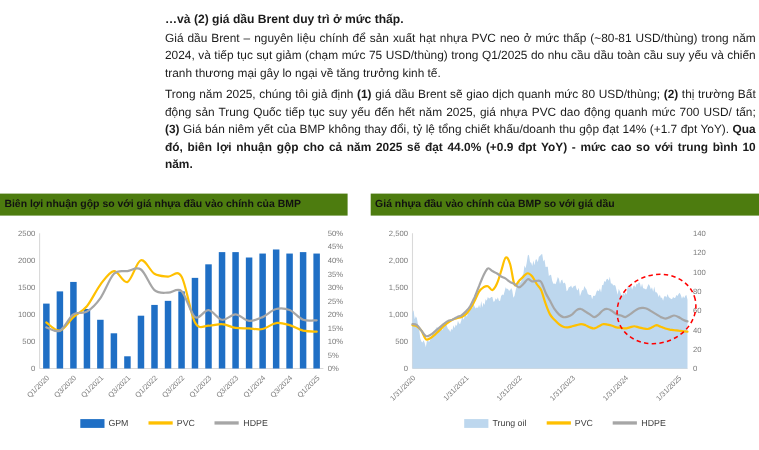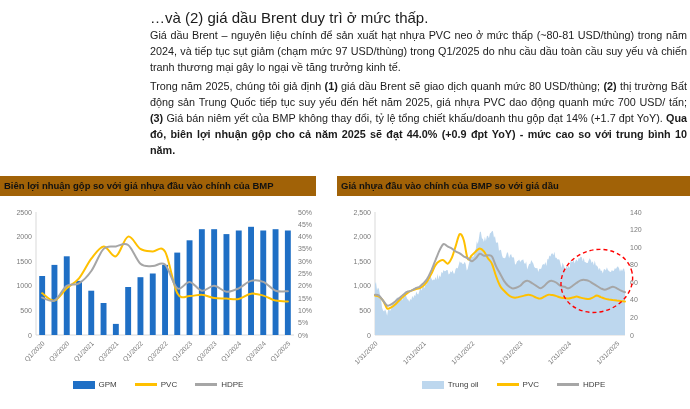--- a/index.html
+++ b/index.html
@@ -3,48 +3,48 @@
 <meta charset="utf-8">
 <style>
   html,body{margin:0;padding:0;}
   body{
     width:690px;height:409px;background:#ffffff;overflow:hidden;
     font-family:"Liberation Sans", sans-serif;color:#1b1b1b;position:relative;
   }
   .page{position:absolute;inset:0;}
   
   .intro{position:absolute;left:150px;top:10px;width:537px;}
-  .intro-heading{font-size:15px;font-weight:400;line-height:16px;margin:0 0 1px 0;}
+  .intro-heading{font-size:11px;font-weight:700;line-height:16px;margin:0 0 1px 0;}
   .intro p.bodytext{font-size:10.8px;line-height:16px;margin:0 0 3px 0;text-align:justify;}
   .seg-b{font-weight:700;}
   
   .charts-row{position:absolute;left:0;top:176px;width:690px;height:230px;}
   .chart-block{position:absolute;top:0;}
   .chart-block.left{left:0;width:316px;}
   .chart-block.right{left:337px;width:353px;}
   .chart-header{
-    background:#a16207;color:#111111;font-weight:700;font-size:9.5px;
+    background:#4d7c0f;color:#111111;font-weight:700;font-size:9.5px;
     height:20px;line-height:20px;padding-left:4px;box-sizing:border-box;
     white-space:nowrap;overflow:hidden;
   }
   .chart-svg{display:block;margin-top:2px;}
   .legend{display:flex;justify-content:center;align-items:flex-start;gap:18px;
     font-size:8px;color:#404040;height:14px;margin-top:-2px;}
   .legend-item{display:flex;align-items:center;gap:4px;}
   .legend-swatch{display:inline-block;}
   text.tick{fill:#7a7a7a;font-family:"Liberation Sans",sans-serif;}
 </style>
 </head>
 <body>
 
 <div class="page">
 
   <section class="intro">
     <p class="intro-heading">…và (2) giá dầu Brent duy trì ở mức thấp.</p>
-    <p class="bodytext">Giá dầu Brent – nguyên liệu chính để sản xuất hạt nhựa PVC neo ở mức thấp (~80-81 USD/thùng) trong năm 2024, và tiếp tục sụt giảm (chạm mức 97 USD/thùng) trong Q1/2025 do nhu cầu dầu toàn cầu suy yếu và chiến tranh thương mại gây lo ngại về tăng trưởng kinh tế.</p>
+    <p class="bodytext">Giá dầu Brent – nguyên liệu chính để sản xuất hạt nhựa PVC neo ở mức thấp (~80-81 USD/thùng) trong năm 2024, và tiếp tục sụt giảm (chạm mức 75 USD/thùng) trong Q1/2025 do nhu cầu dầu toàn cầu suy yếu và chiến tranh thương mại gây lo ngại về tăng trưởng kinh tế.</p>
     <p class="bodytext"><span>Trong năm 2025, chúng tôi giả định </span><span class="seg-b">(1)</span><span> giá dầu Brent sẽ giao dịch quanh mức 80 USD/thùng; </span><span class="seg-b">(2)</span><span> thị trường Bất động sản Trung Quốc tiếp tục suy yếu đến hết năm 2025, giá nhựa PVC dao động quanh mức 700 USD/ tấn; </span><span class="seg-b">(3)</span><span> Giá bán niêm yết của BMP không thay đổi, tỷ lệ tổng chiết khấu/doanh thu gộp đạt 14% (+1.7 đpt YoY). </span><span class="seg-b">Qua đó, biên lợi nhuận gộp cho cả năm 2025 sẽ đạt 44.0% (+0.9 đpt YoY) - mức cao so với trung bình 10 năm.</span></p>
   </section>
 
   <div class="charts-row">
 
     <div class="chart-block left">
       <div class="chart-header">Biên lợi nhuận gộp so với giá nhựa đầu vào chính của BMP</div>
       <svg id="svg-left" class="chart-svg" width="316" height="184">
           <line x1="36" y1="14" x2="36" y2="137" stroke="#D9D9D9" stroke-width="1"></line>
           <line x1="36" y1="137" x2="294" y2="137" stroke="#D9D9D9" stroke-width="1"></line>

